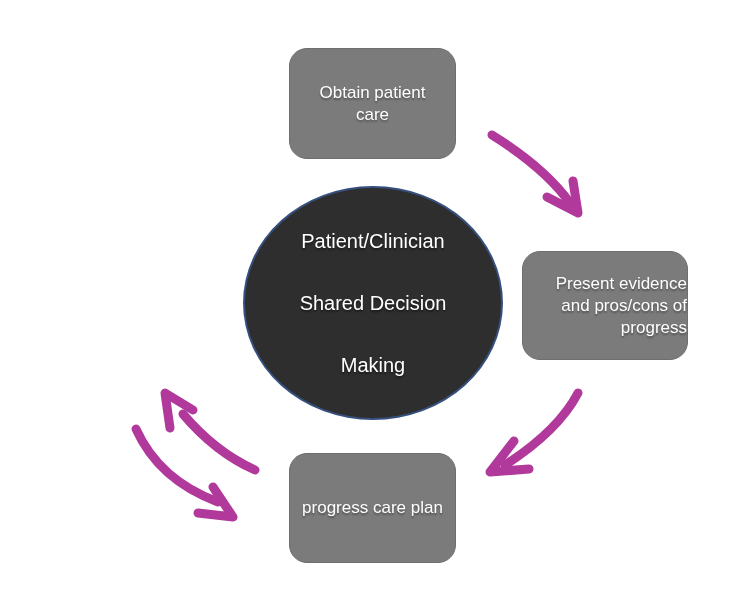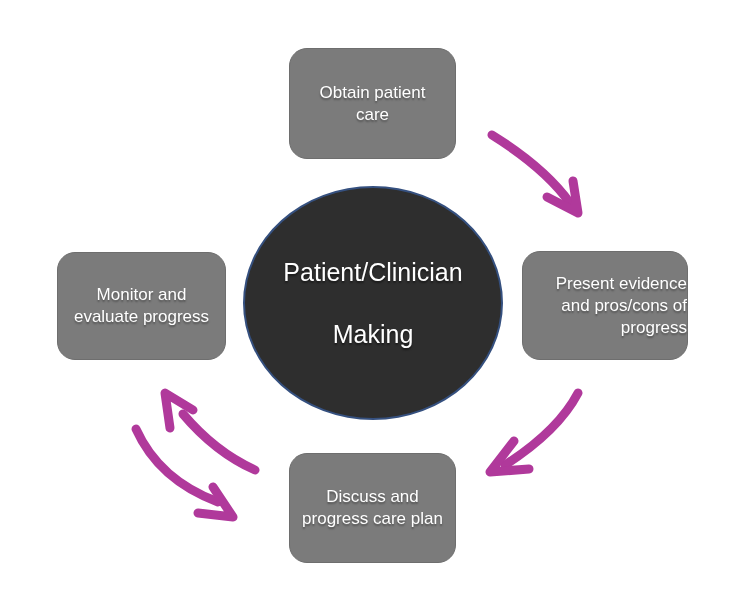--- a/index.html
+++ b/index.html
@@ -43,21 +43,21 @@
     border-radius:18px;
     font-size:17px;
     line-height:22px;
     text-shadow:0 2px 2px rgba(0,0,0,0.35);
   }
   .box .line{white-space:nowrap;}
   .hub{
     background:var(--circle-fill);
     border:2px solid var(--circle-border);
     border-radius:50%;
-    font-size:25px;
+    font-size:20px;
     line-height:30px;
     text-shadow:0 2px 2px rgba(0,0,0,0.45);
     gap:32px;
   }
   .node-top{left:289px;top:48px;width:167px;height:111px;}
   .node-right{left:522px;top:251px;width:166px;height:109px;align-items:flex-end;}
   .node-bottom{left:289px;top:453px;width:167px;height:110px;}
   .node-left{left:57px;top:252px;width:169px;height:108px;}
   .node-center{left:243px;top:186px;width:260px;height:234px;}
 </style>
@@ -94,27 +94,23 @@
     <div class="line">care</div>
   </div>
 
   <div class="node box node-right">
     <div class="line">Present evidence</div>
     <div class="line">and pros/cons of</div>
     <div class="line">progress</div>
   </div>
 
   <div class="node box node-bottom">
-    <div class="line">Discuss and</div>
     <div class="line">progress care plan</div>
   </div>
 
-  <div class="node box node-left">
-    <div class="line">Monitor and</div>
-    <div class="line">evaluate progress</div>
-  </div>
 
   <div class="node hub node-center">
     <div class="line">Patient/Clinician</div>
+    <div class="line">Shared Decision</div>
     <div class="line">Making</div>
   </div>
 
 </div>
 
 </body></html>

